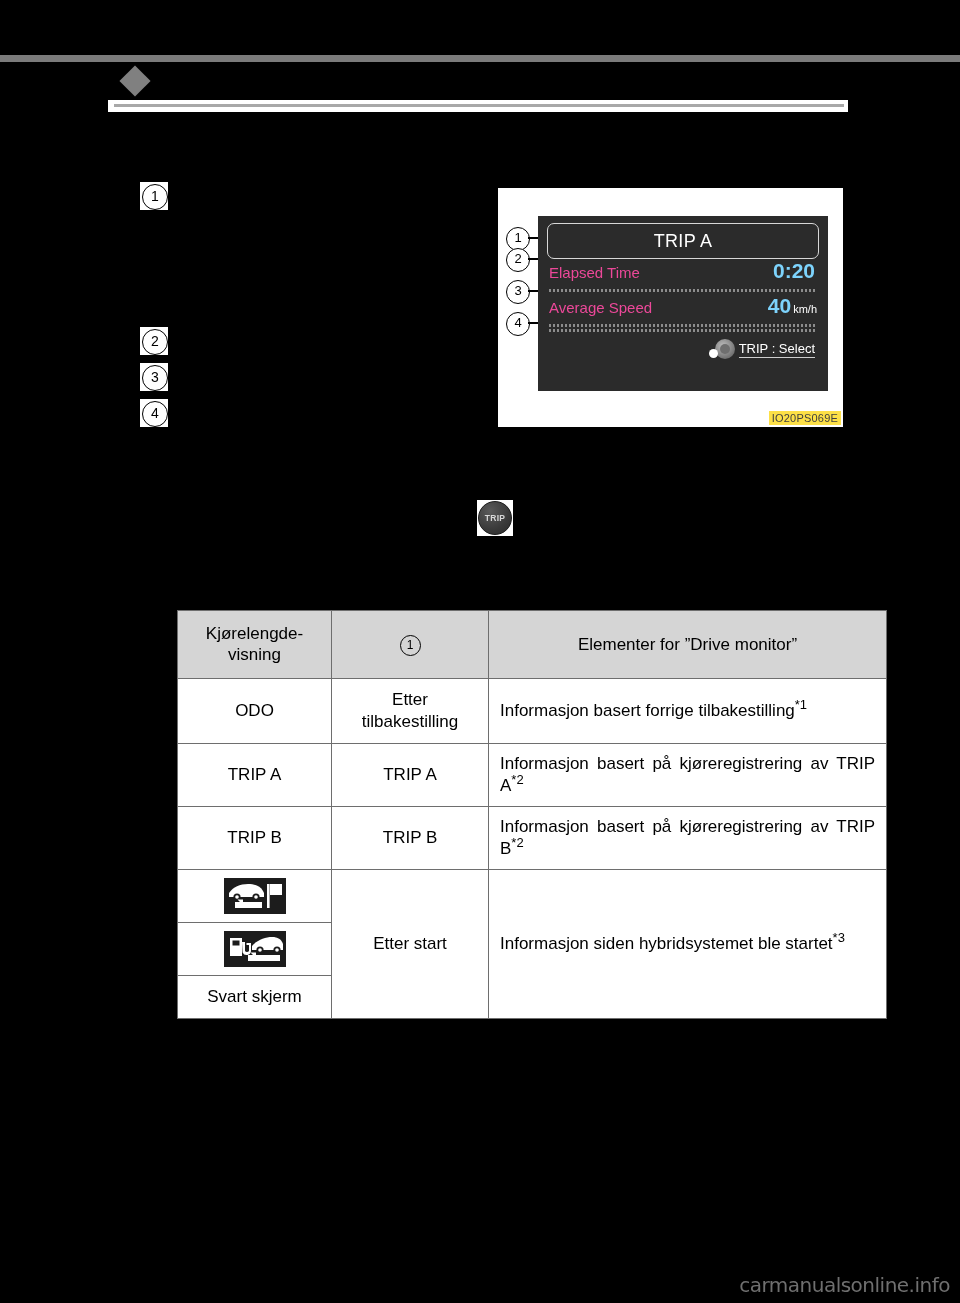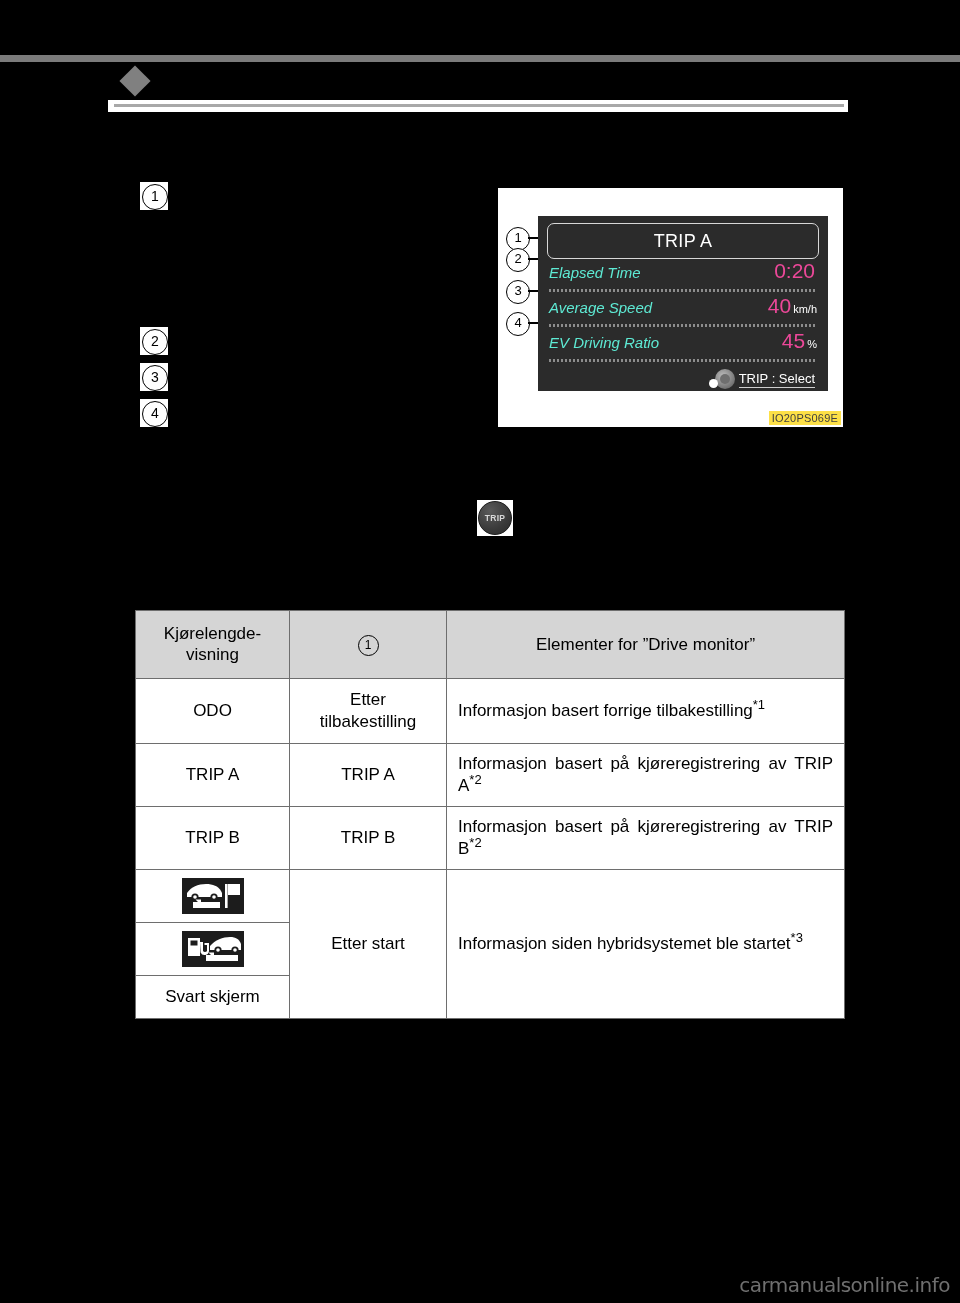--- a/index.html
+++ b/index.html
@@ -121,30 +121,29 @@
   }
   .meter-row {
     display: flex;
     align-items: baseline;
     justify-content: space-between;
     height: 30px;
     padding: 0 2px;
   }
   .meter-label {
     font-size: 15px;
-    color: #5eead4;
-    font-style: italic;
+    color: #ec4899;
   }
   .meter-value-wrap {
     display: flex; align-items: baseline;
   }
   .meter-value {
     font-size: 21px;
-    color: #ec4899;
-    font-weight: 400;
+    color: #7dd3fc;
+    font-weight: 700;
   }
   .meter-unit {
     font-size: 11px;
     color: #ffffff;
     margin-left: 2px;
   }
   .meter-sep {
     height: 3px;
     background-image: repeating-linear-gradient(to right, #8c8c8c 0px, #8c8c8c 2px, transparent 2px, transparent 4px);
     margin: 0 2px 2px 2px;
@@ -217,20 +216,21 @@
     position: absolute;
     left: 135px; top: 610px;
     width: 711px;
   }
   table.spec {
     border-collapse: collapse;
     width: 591px;
     background: #ffffff;
     color: #000000;
     table-layout: fixed;
+    margin-left: 42px;
   }
   table.spec th, table.spec td {
     border: 1px solid #6e6e6e;
     font-family: "Liberation Sans", sans-serif;
     font-size: 17px;
     color: #000000;
     vertical-align: middle;
   }
   table.spec thead th {
     background: #d5d5d5;
@@ -347,27 +347,20 @@
 
     <div class="meter-row">
       <span class="meter-label">Average Speed</span>
       <span class="meter-value-wrap">
         <span class="meter-value">40</span>
         <span class="meter-unit">km/h</span>
       </span>
     </div>
     <div class="meter-sep"></div>
 
-    <div class="meter-row">
-      <span class="meter-label">EV Driving Ratio</span>
-      <span class="meter-value-wrap">
-        <span class="meter-value">45</span>
-        <span class="meter-unit">%</span>
-      </span>
-    </div>
     <div class="meter-sep"></div>
 
     <div class="meter-footer">
       <span class="meter-knob">
         <span class="ring"></span>
         <span class="dot"></span>
       </span>
       <span class="meter-footer-text">TRIP : Select</span>
     </div>
 

